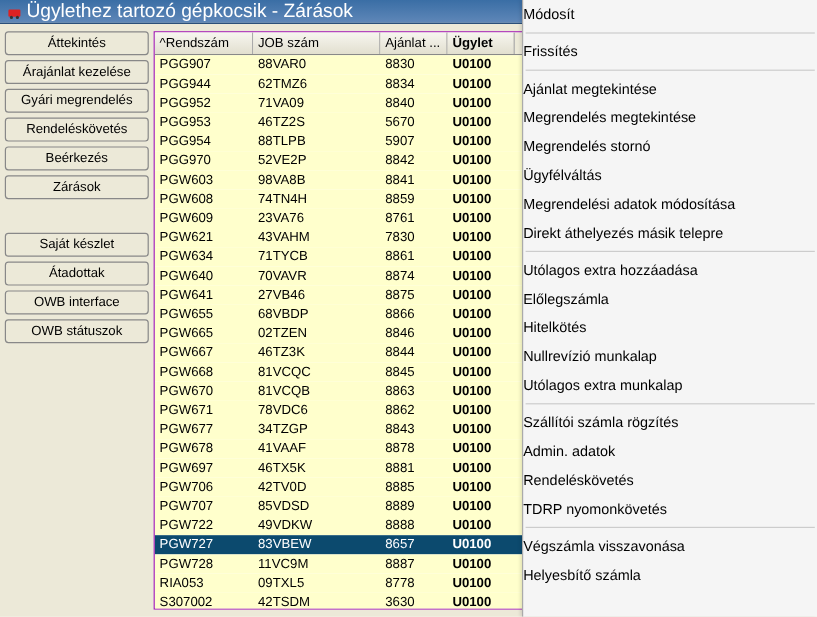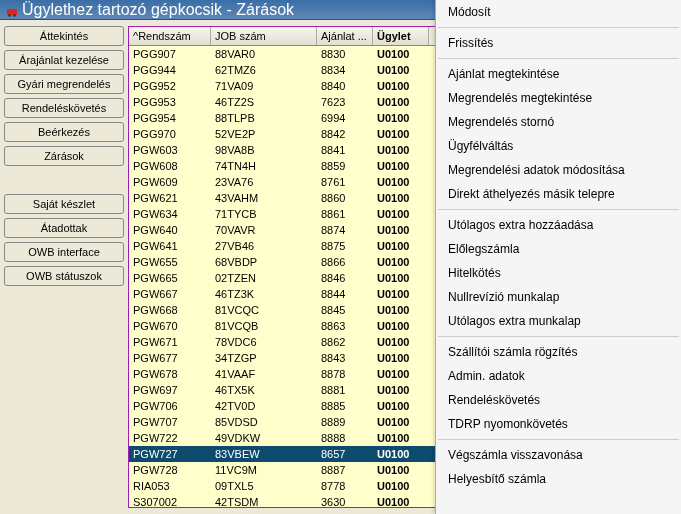--- a/index.html
+++ b/index.html
@@ -99,21 +99,21 @@
   .menu {
     position:absolute;
     right:0; top:0;
     width:246px;
     height:100%;
     background:#f5f5f5;
     border-left:1px solid #aaa;
     box-shadow:-2px 0 3px rgba(0,0,0,.12);
   }
   .menu-item {
-    padding: 5px 12px;
+    padding: 5px 0;
     cursor: default;
     color:#000;
     font-size:12px;
     white-space:nowrap;
   }
   .menu-item.highlight {
     background:#cde3f8;
     border:1px solid #7da7d9;
     padding:4px 13px;
   }
@@ -173,27 +173,27 @@
         </div>
         <div class="row">
           <div class="cell c0">PGG952</div>
           <div class="cell c1">71VA09</div>
           <div class="cell c2">8840</div>
           <div class="cell c3">U0100</div>
         </div>
         <div class="row">
           <div class="cell c0">PGG953</div>
           <div class="cell c1">46TZ2S</div>
-          <div class="cell c2">7623</div>
+          <div class="cell c2">5670</div>
           <div class="cell c3">U0100</div>
         </div>
         <div class="row">
           <div class="cell c0">PGG954</div>
           <div class="cell c1">88TLPB</div>
-          <div class="cell c2">6994</div>
+          <div class="cell c2">5907</div>
           <div class="cell c3">U0100</div>
         </div>
         <div class="row">
           <div class="cell c0">PGG970</div>
           <div class="cell c1">52VE2P</div>
           <div class="cell c2">8842</div>
           <div class="cell c3">U0100</div>
         </div>
         <div class="row">
           <div class="cell c0">PGW603</div>
@@ -209,21 +209,21 @@
         </div>
         <div class="row">
           <div class="cell c0">PGW609</div>
           <div class="cell c1">23VA76</div>
           <div class="cell c2">8761</div>
           <div class="cell c3">U0100</div>
         </div>
         <div class="row">
           <div class="cell c0">PGW621</div>
           <div class="cell c1">43VAHM</div>
-          <div class="cell c2">8860</div>
+          <div class="cell c2">7830</div>
           <div class="cell c3">U0100</div>
         </div>
         <div class="row">
           <div class="cell c0">PGW634</div>
           <div class="cell c1">71TYCB</div>
           <div class="cell c2">8861</div>
           <div class="cell c3">U0100</div>
         </div>
         <div class="row">
           <div class="cell c0">PGW640</div>

